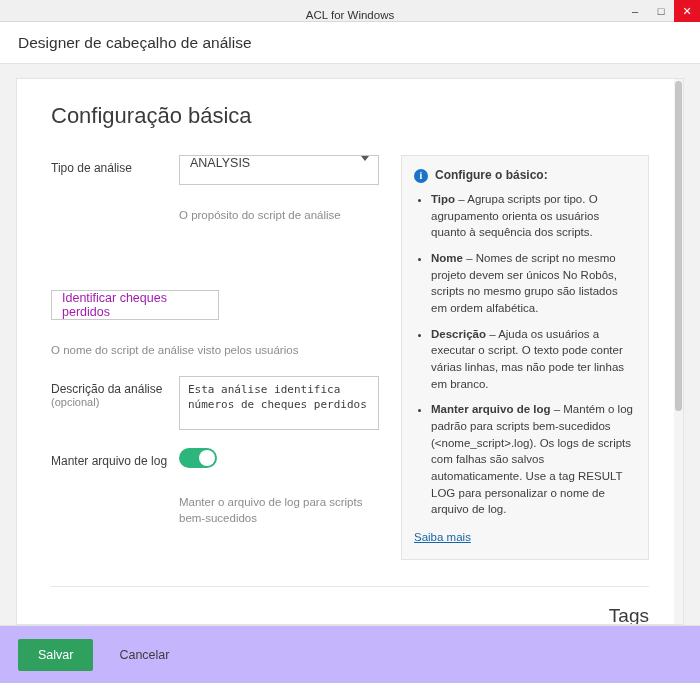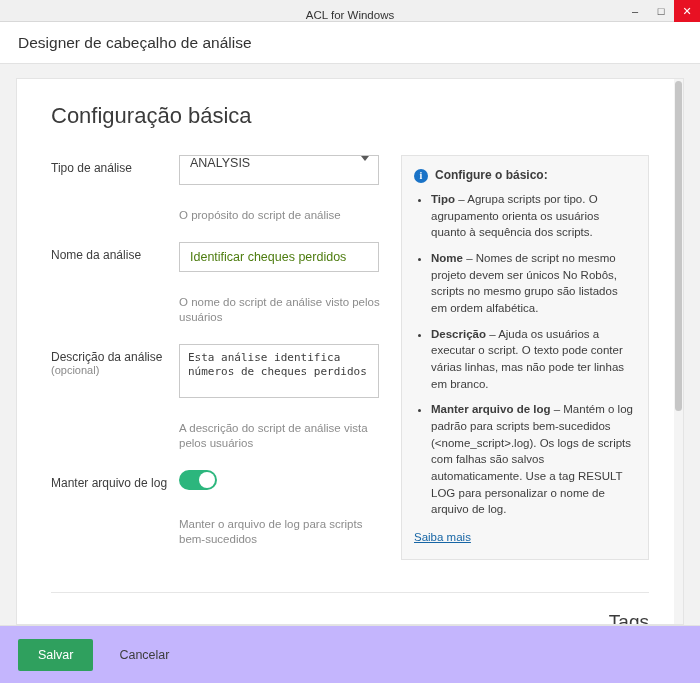--- a/index.html
+++ b/index.html
@@ -135,29 +135,30 @@
   }
   .select-box .caret {
     position: absolute;
     right: 9px;
     width: 0; height: 0;
     border-left: 4px solid transparent;
     border-right: 4px solid transparent;
     border-top: 5px solid #5a5a5a;
   }
   .text-input {
-    width: 200px;
+    width: 168px;
     height: 30px;
     border: 1px solid #c9c9c9;
     background: #fff;
     padding: 0 10px;
     font-size: 12.5px;
-    color: #4d7c0f;
+    color: #a21caf;
     display: flex;
     align-items: center;
+    margin-top: 48px;
   }
   .textarea {
     width: 200px;
     height: 54px;
     border: 1px solid #c9c9c9;
     background: #fff;
     padding: 6px 8px;
     font-family: "DejaVu Sans Mono", monospace;
     font-size: 11px;
     color: #3d3d3d;
@@ -307,35 +308,33 @@
             <div class="form-field">
               <div class="select-box">
                 <span>ANALYSIS</span>
                 <span class="caret"></span>
               </div>
               <div class="help-text">O propósito do script de análise</div>
             </div>
           </div>
 
           <div class="form-row">
-            <div class="form-label">Nome da análise</div>
             <div class="form-field">
               <div class="text-input">Identificar cheques perdidos</div>
               <div class="help-text">O nome do script de análise visto pelos usuários</div>
             </div>
           </div>
 
           <div class="form-row">
             <div class="form-label">
               <span>Descrição da análise</span>
               <span class="sub">(opcional)</span>
             </div>
             <div class="form-field">
               <div class="textarea">Esta análise identifica números de cheques perdidos</div>
-              <div class="help-text">A descrição do script de análise vista pelos usuários</div>
             </div>
           </div>
 
           <div class="form-row">
             <div class="form-label">Manter arquivo de log</div>
             <div class="form-field">
               <div class="toggle">
                 <div class="knob"></div>
               </div>
               <div class="help-text">Manter o arquivo de log para scripts bem-sucedidos</div>

